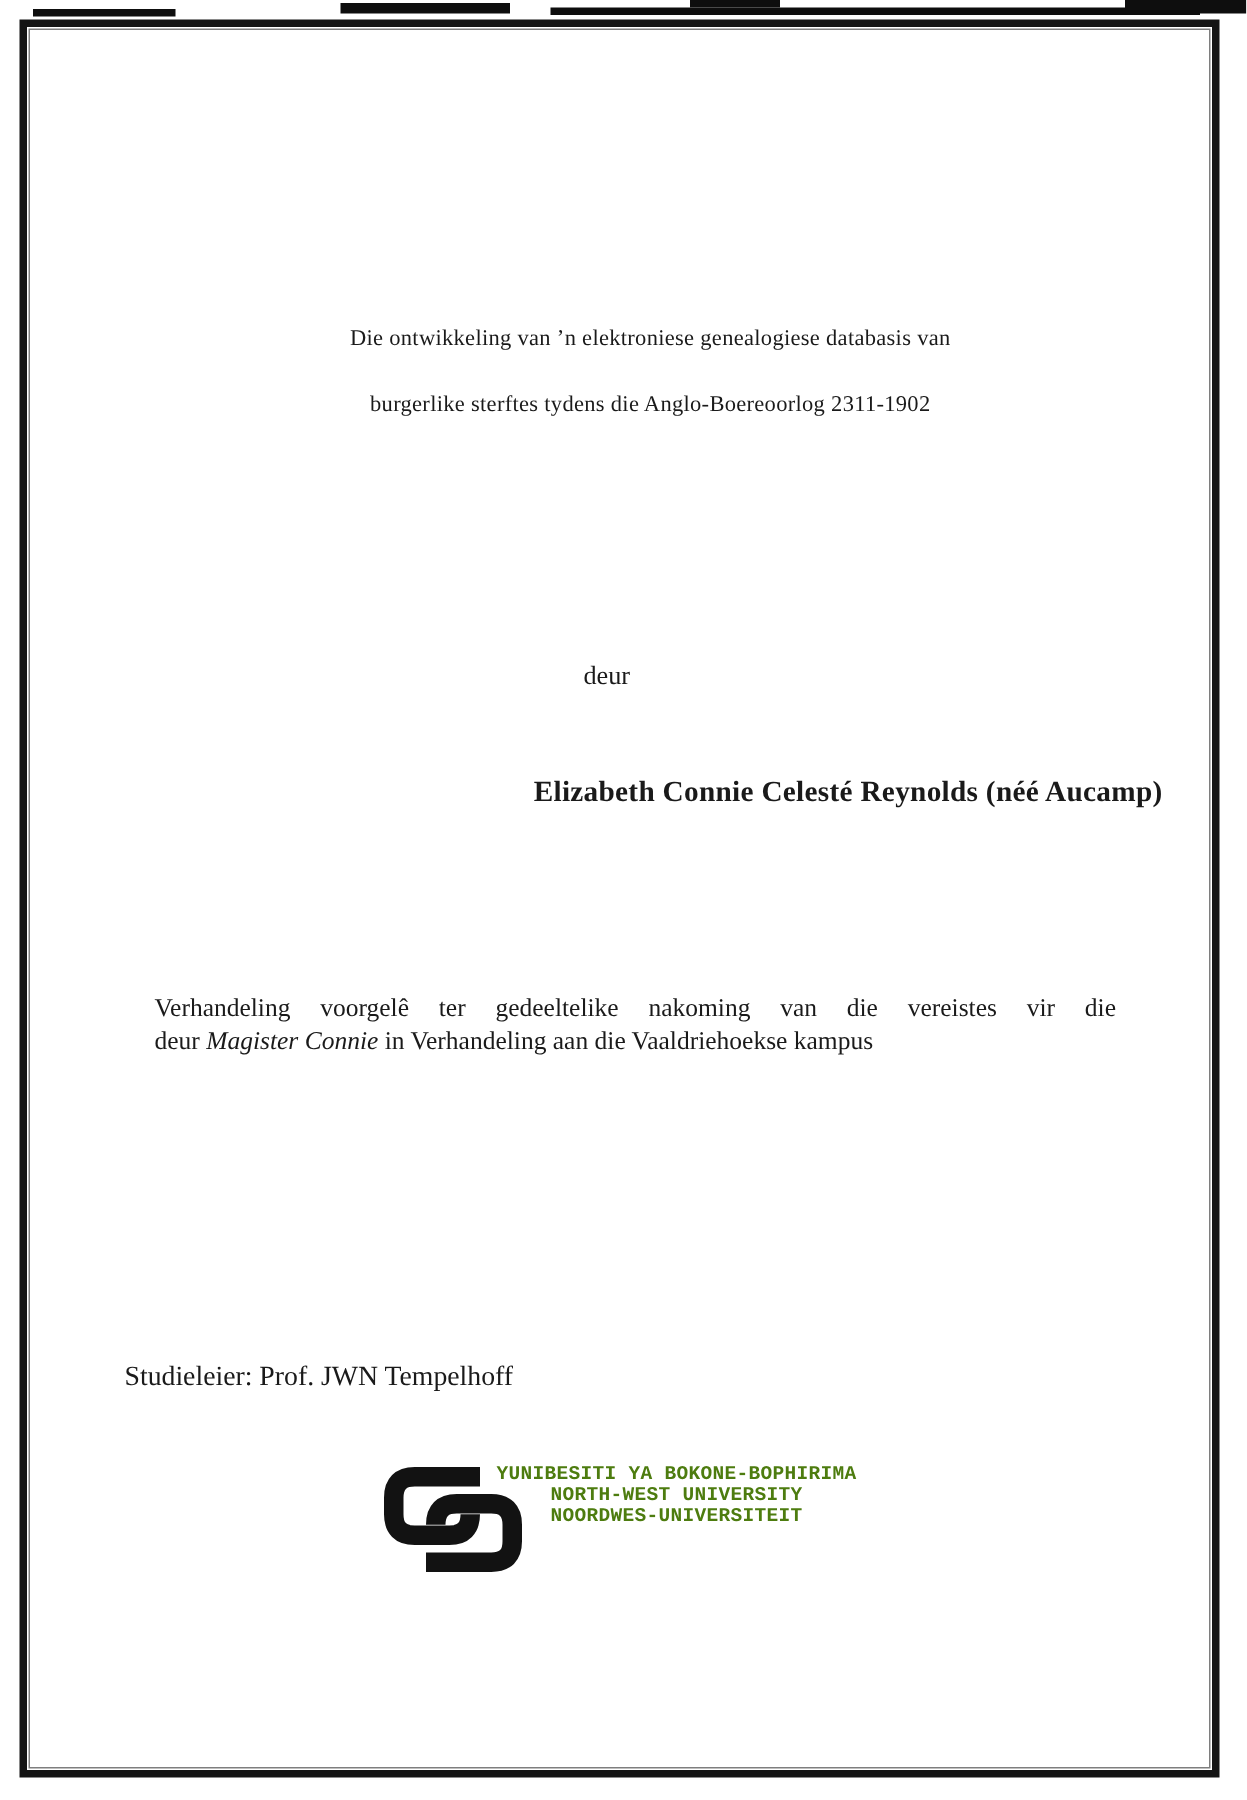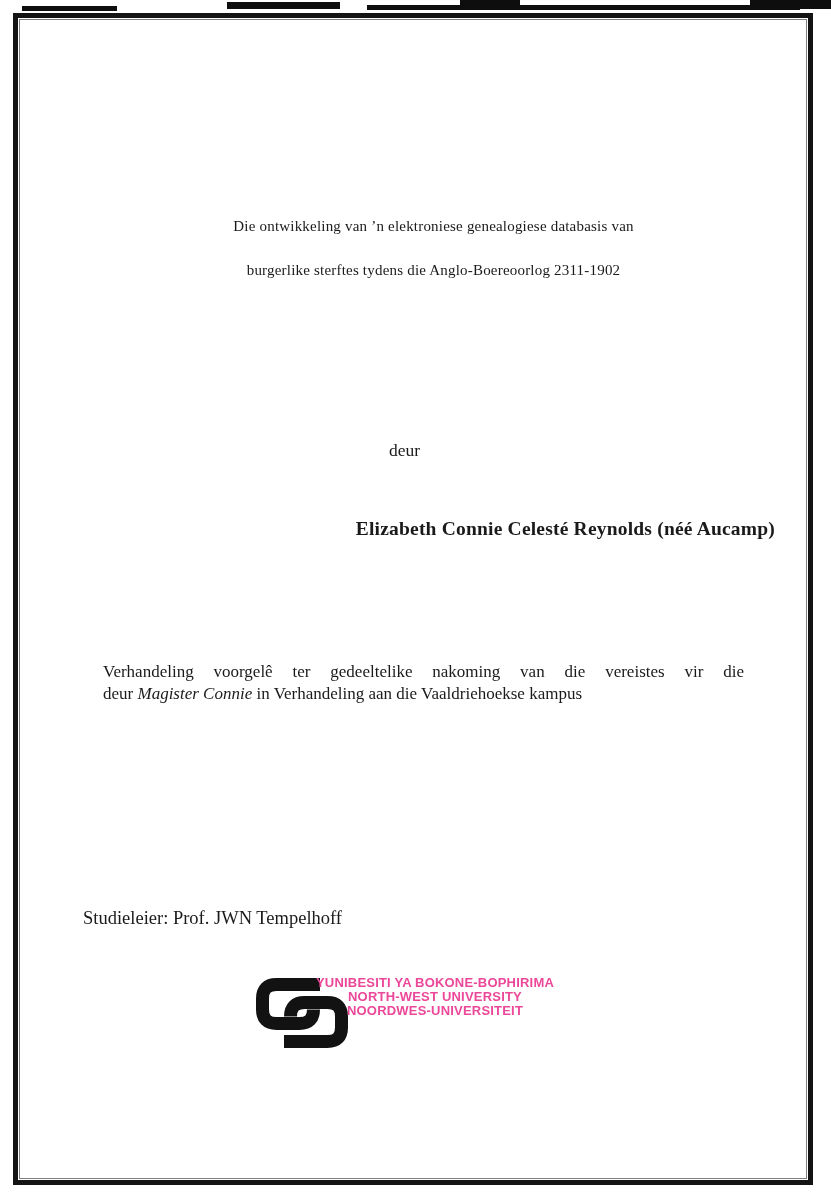--- a/index.html
+++ b/index.html
@@ -27,25 +27,25 @@
   .author { position:absolute; top:518px; left:0; right:56px;
             text-align:right; font-size:19.5px; letter-spacing:0.2px;font-weight:bold; }
   .statement { position:absolute; top:661px; left:103px; width:641px;
                font-size:17px; line-height:21.6px; }
   .st-line1 { text-align:justify; text-align-last:justify; white-space:normal; }
   .supervisor-block { position:absolute; top:886px; left:83px;
                       font-size:18.5px; line-height:25px;margin-top:20px; }
   
   .logo { position:absolute; top:975px; left:256px; width:330px; height:80px; }
   .logo-mark { position:absolute; left:0; top:3px; display:block; }
-  .logo-text { position:absolute; left:50px; top:1px; width:258px;
+  .logo-text { position:absolute; left:66px; top:1px; width:258px;
                text-align:center; white-space:nowrap;
-               font-family:Liberation Sans, sans-serif;
+               font-family:Liberation Mono, monospace;
                font-weight:700; font-size:13px; line-height:14px;
-               letter-spacing:0.2px; color:#ec4899; }
+               letter-spacing:0.2px; color:#4d7c0f; }
 </style>
 </head>
 <body>
 
 <div class="page">
 
   <div class="strip s1"></div>
   <div class="strip s2"></div>
   <div class="strip s3"></div>
   <div class="strip s4"></div>

